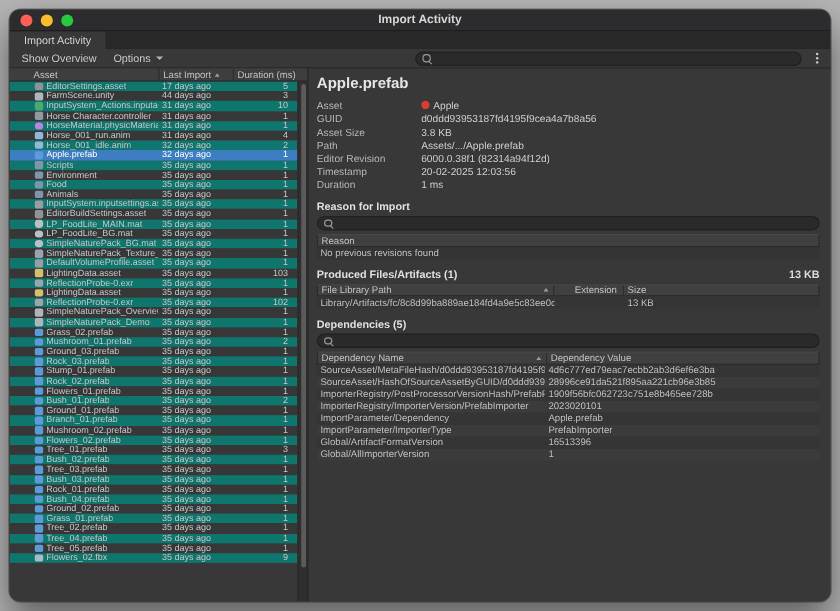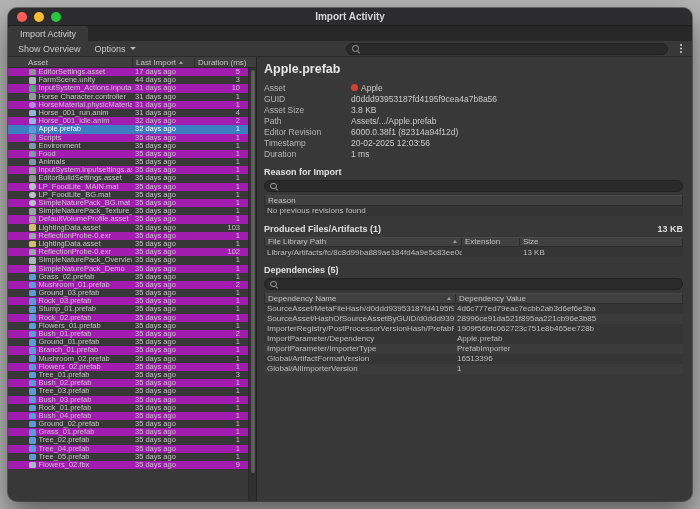--- a/index.html
+++ b/index.html
@@ -51,21 +51,21 @@
   .hc.c-asset { flex:1; padding-left:20px; min-width:0; }
   .hc.c-last  { width:62px; flex:none; border-left:1px solid #2d2d2d; padding-left:3px; gap:3px; }
   .hc.c-dur   { width:62px; flex:none; border-left:1px solid #2d2d2d; padding-left:3px; }
   .sort-up { width:0; height:0; border-left:2.5px solid transparent; border-right:2.5px solid transparent;
              border-bottom:3px solid #9f9f9f; flex:none; }
   .push-right { margin-left:auto; margin-right:4px; }
   .listwrap { flex:1; display:flex; min-height:0; }
   .list { flex:1; min-width:0; overflow:hidden; }
   .row { display:flex; align-items:center; height:8.2px; font-size:7.5px; line-height:8.2px;
          color:#c6c6c6; background:#373737; }
-  .row.even { background:#a21caf; }
+  .row.even { background:#0f766e; }
   .row.selected { background:#3d7dc2; color:#ffffff; }
   .row .c-asset { flex:1; display:flex; align-items:center; gap:3px; padding-left:21px;
                   overflow:hidden; white-space:nowrap; min-width:0; }
   .row .c-asset .nm { overflow:hidden; white-space:nowrap; }
   .row .c-last { width:62px; flex:none; overflow:hidden; white-space:nowrap; padding-left:3px; }
   .row .c-dur  { width:54px; flex:none; text-align:right; padding-right:8px; }
   .icon { width:6.5px; height:6.5px; flex:none; border-radius:1.5px; background:#8a8a8a; }
   .icon-gear{background:#8f9296}
   .icon-scene{background:#aeb6bd}
   .icon-input{background:#4fa86f}
@@ -96,21 +96,21 @@
   .right .search { margin-bottom:3px; }
   .thead { display:flex; height:10.5px; background:#404040; border:1px solid #2b2b2b; border-top-color:#474747;
            font-size:8px; color:#c2c2c2; align-items:center; }
   .thead > div { display:flex; align-items:center; height:100%; overflow:hidden; white-space:nowrap; }
   .trow { display:flex; height:10px; font-size:8px; color:#bfbfbf; align-items:center; background:#343434; }
   .trow > div { overflow:hidden; white-space:nowrap; height:100%; display:flex; align-items:center; }
   .trow.even { background:#353535; }
   .trow.odd  { background:#3b3b3b; }
   .cell-full { flex:1; padding-left:3px; min-width:0; }
   .fl-path { flex:1; padding-left:3px; min-width:0; }
-  .fl-ext  { width:58px; flex:none; padding-left:3px; }
+  .fl-ext  { width:58px; flex:none; padding-left:17px; }
   .fl-size { width:163px; flex:none; padding-left:3px; }
   .thead .fl-ext, .thead .fl-size { border-left:1px solid #2d2d2d; }
   .dep-name { width:190px; flex:none; padding-left:3px; }
   .dep-val  { flex:1; padding-left:3px; min-width:0; }
   .thead .dep-val { border-left:1px solid #2d2d2d; }
 </style>
 </head>
 <body>
 
 <div class="window">
@@ -740,20 +740,24 @@
           <div class="trow odd">
             <div class="dep-name">SourceAsset/HashOfSourceAssetByGUID/d0ddd93953187fd41</div>
             <div class="dep-val">28996ce91da521f895aa221cb96e3b85</div>
           </div>
 
           <div class="trow even">
             <div class="dep-name">ImporterRegistry/PostProcessorVersionHash/PrefabPostProces</div>
             <div class="dep-val">1909f56bfc062723c751e8b465ee728b</div>
           </div>
 
+          <div class="trow odd">
+            <div class="dep-name">ImporterRegistry/ImporterVersion/PrefabImporter</div>
+            <div class="dep-val">2023020101</div>
+          </div>
 
           <div class="trow even">
             <div class="dep-name">ImportParameter/Dependency</div>
             <div class="dep-val">Apple.prefab</div>
           </div>
 
           <div class="trow odd">
             <div class="dep-name">ImportParameter/ImporterType</div>
             <div class="dep-val">PrefabImporter</div>
           </div>

